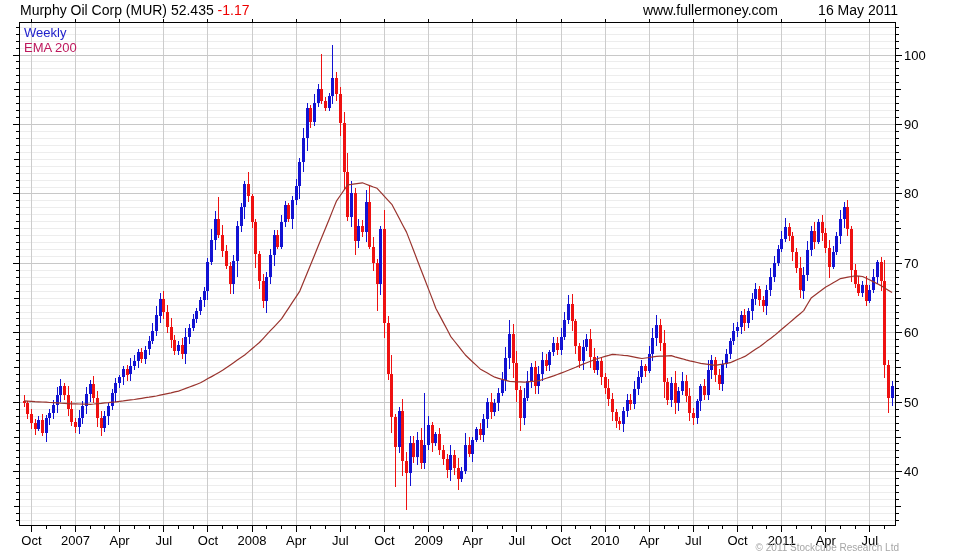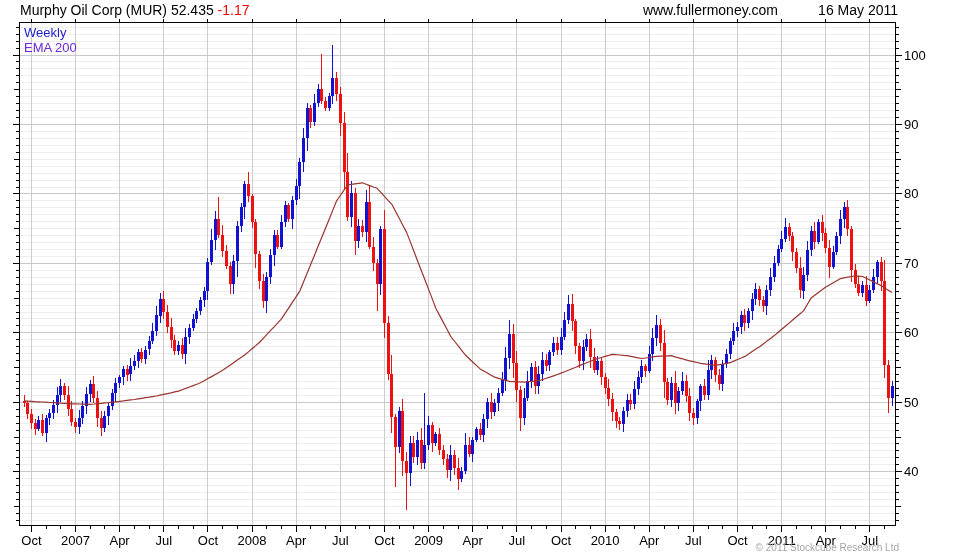--- a/index.html
+++ b/index.html
@@ -855,16 +855,16 @@
         <text x="649.3" y="545" font-size="13" fill="#000000" text-anchor="middle">Apr</text>
         <text x="693.4" y="545" font-size="13" fill="#000000" text-anchor="middle">Jul</text>
         <text x="737.5" y="545" font-size="13" fill="#000000" text-anchor="middle">Oct</text>
         <text x="781.7" y="545" font-size="13" fill="#000000" text-anchor="middle">2011</text>
         <text x="825.8" y="545" font-size="13" fill="#000000" text-anchor="middle">Apr</text>
         <text x="869.9" y="545" font-size="13" fill="#000000" text-anchor="middle">Jul</text>
       </g>
     </svg>
 
   <div class="legend" id="legend-weekly" style="color: rgb(34, 34, 204);">Weekly</div>
-  <div class="legend" id="legend-ema" style="color: #6d28d9;">EMA 200</div>
+  <div class="legend" id="legend-ema" style="color: #be185d;">EMA 200</div>
 
   <div id="copyright" style="color: rgb(166, 166, 166); margin-left: 11px;">© 2011 Stockcube Research Ltd</div>
 </div>
 
 </body></html>

